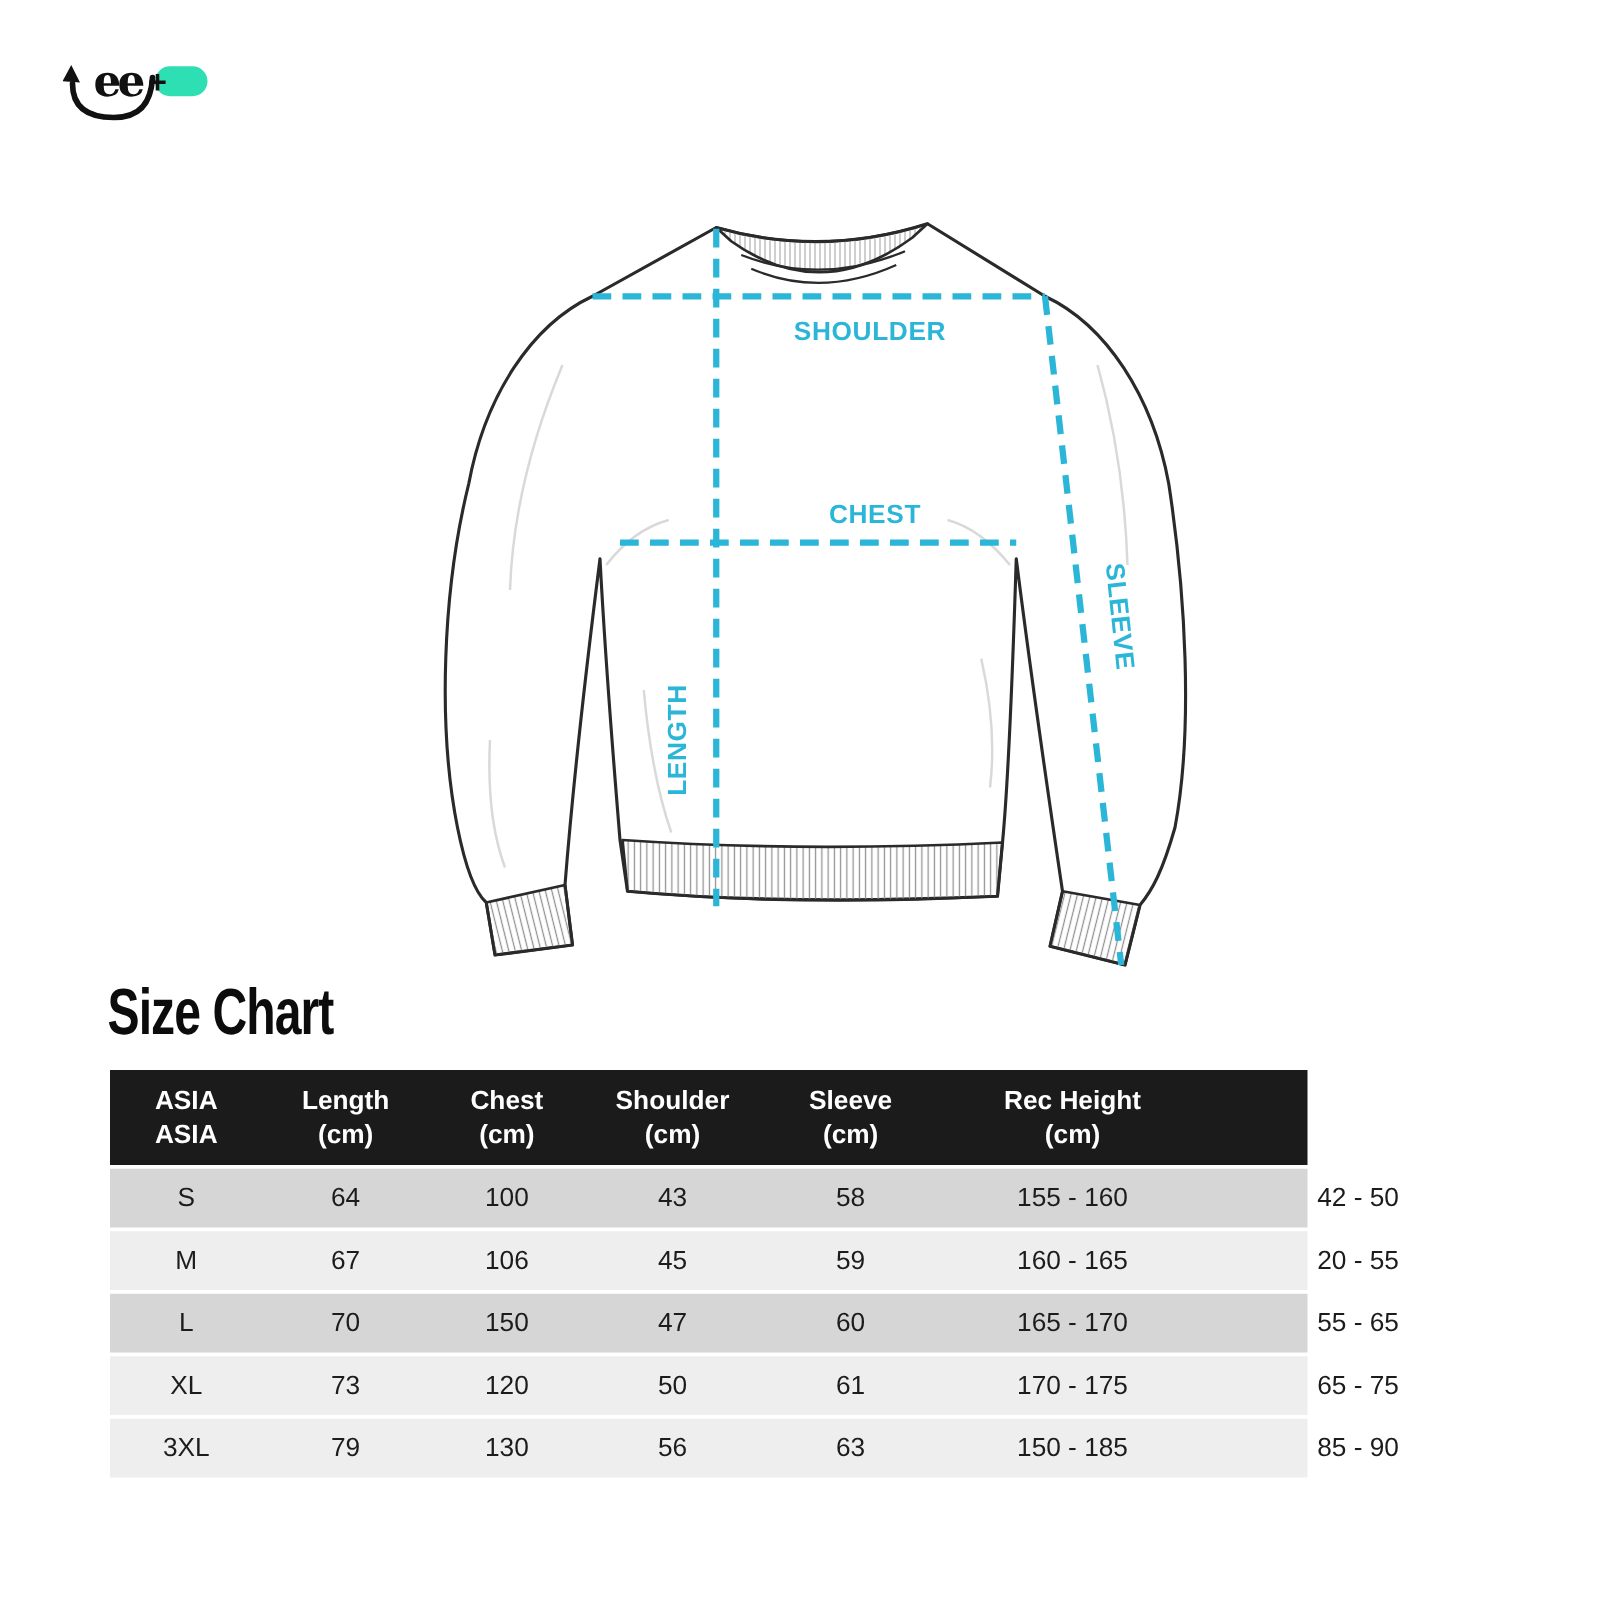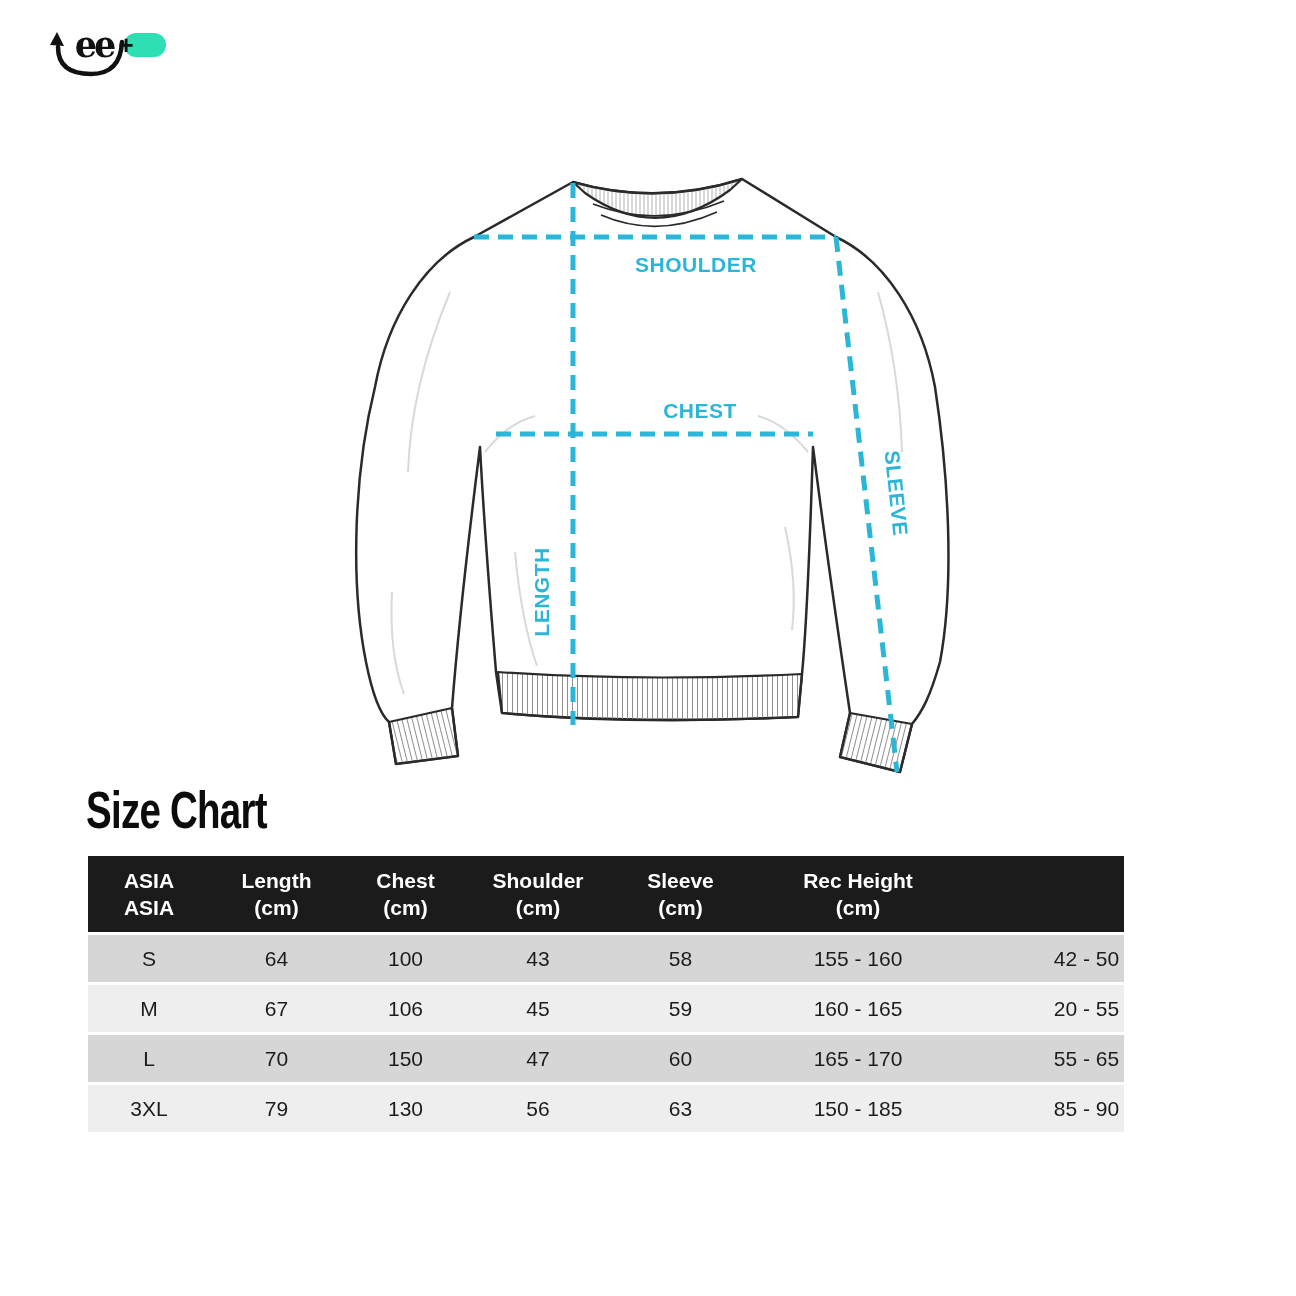--- a/index.html
+++ b/index.html
@@ -1,28 +1,28 @@
 <!DOCTYPE html>
 <html><head>
 <meta charset="utf-8">
 <style>
   html,body{margin:0;padding:0;}
   body{
     width:1296px;height:1296px;position:relative;background:#ffffff;
     font-family:"Liberation Sans",sans-serif;overflow:hidden;
   }
-  .logo{position:absolute;left:50px;top:20px;text-align:center;}
+  .logo{position:absolute;left:50px;top:40px;text-align:center;}
   .diagram{position:absolute;left:330px;top:152px;}
   .heading{
     position:absolute;left:86px;top:780px;
     font-size:52px;font-weight:bold;color:#0c0c0c;
     transform:scaleX(0.74);transform-origin:left top;
     letter-spacing:-1px;white-space:nowrap;
   }
-  .size-table{position:absolute;left:88px;top:856px;width:1036px;}
+  .size-table{position:absolute;left:88px;top:856px;width:958px;}
   .grid7{display:grid;grid-template-columns:122px 133px 125px 140px 145px 210px 247px;}
   .thead{
     background:#1b1b1b;color:#ffffff;font-weight:bold;font-size:21px;
     padding:11px 0;
   }
   .thead .hcell{text-align:center;line-height:27px;}
   .trow{
     height:47px;margin-top:3px;align-items:center;
     font-size:21px;color:#1c1c1c;text-align:center;
   }
@@ -173,20 +173,29 @@
   <div class="trow grid7 dark">
     <div>L</div>
     <div>70</div>
     <div>150</div>
     <div>47</div>
     <div>60</div>
     <div>165 - 170</div>
     <div>55 - 65</div>
   </div>
 
+  <div class="trow grid7 light">
+    <div>XL</div>
+    <div>73</div>
+    <div>120</div>
+    <div>50</div>
+    <div>61</div>
+    <div>170 - 175</div>
+    <div>65 - 75</div>
+  </div>
 
 
   <div class="trow grid7 light">
     <div>3XL</div>
     <div>79</div>
     <div>130</div>
     <div>56</div>
     <div>63</div>
     <div>150 - 185</div>
     <div>85 - 90</div>

